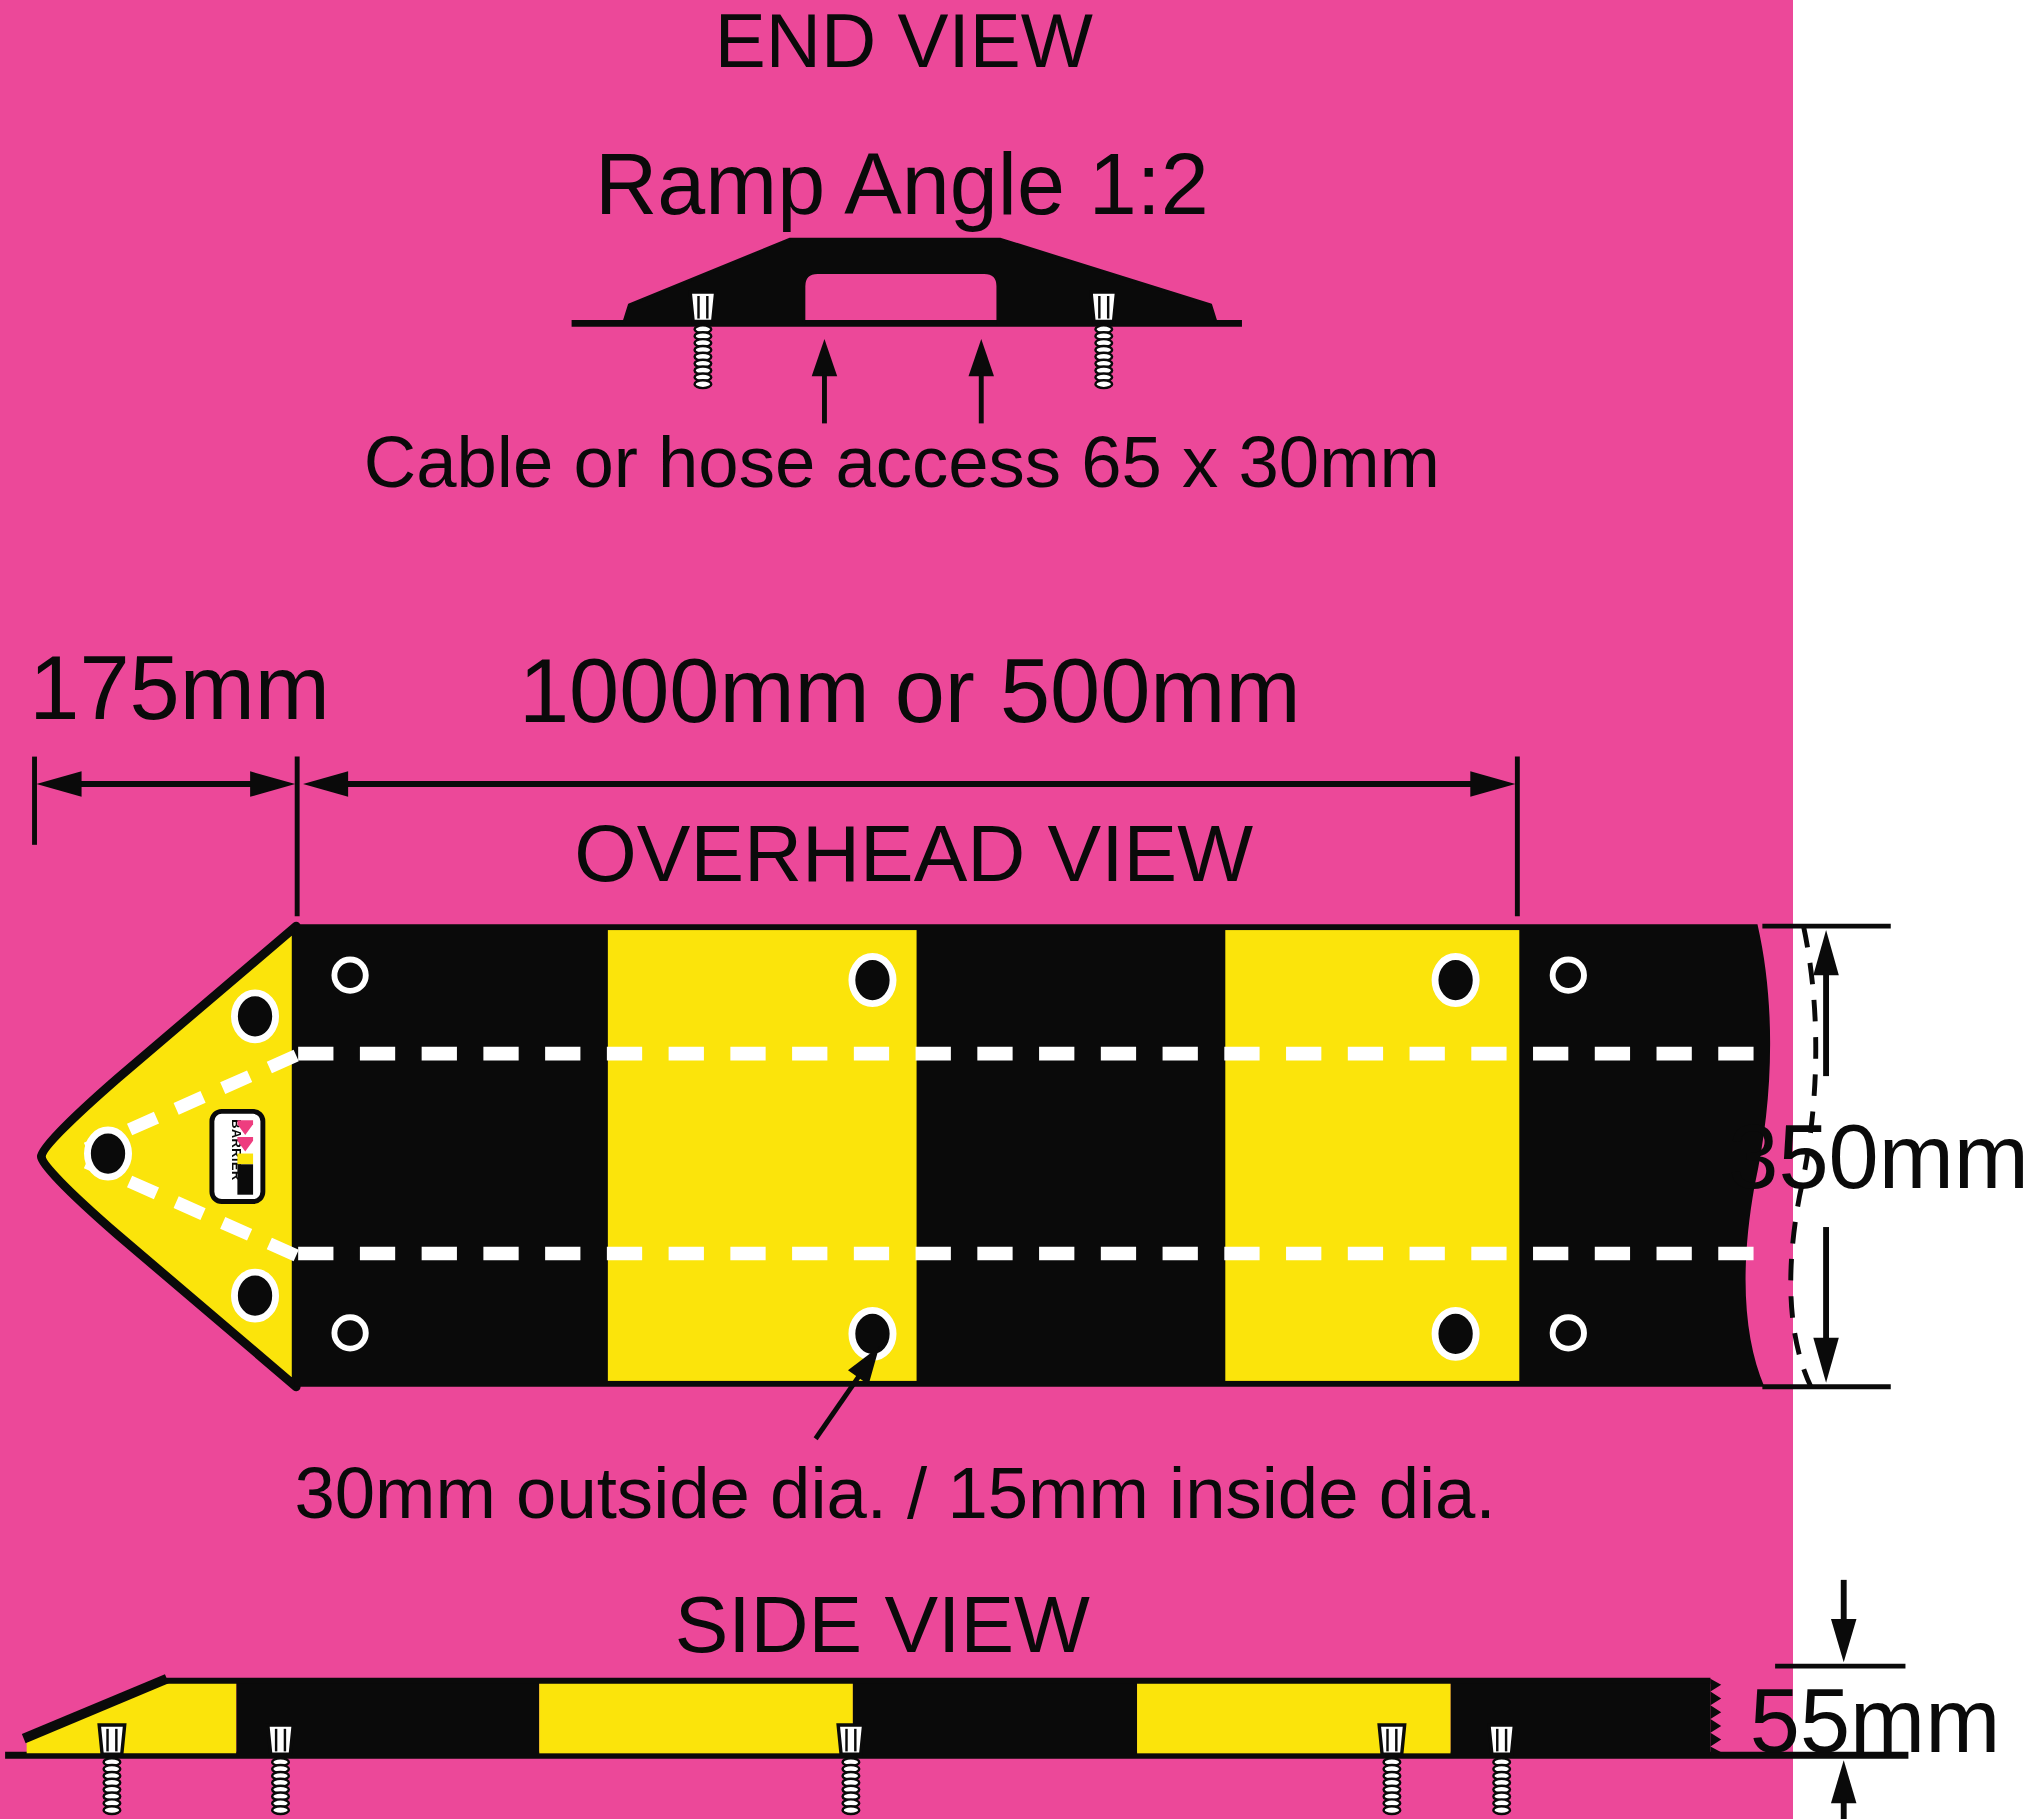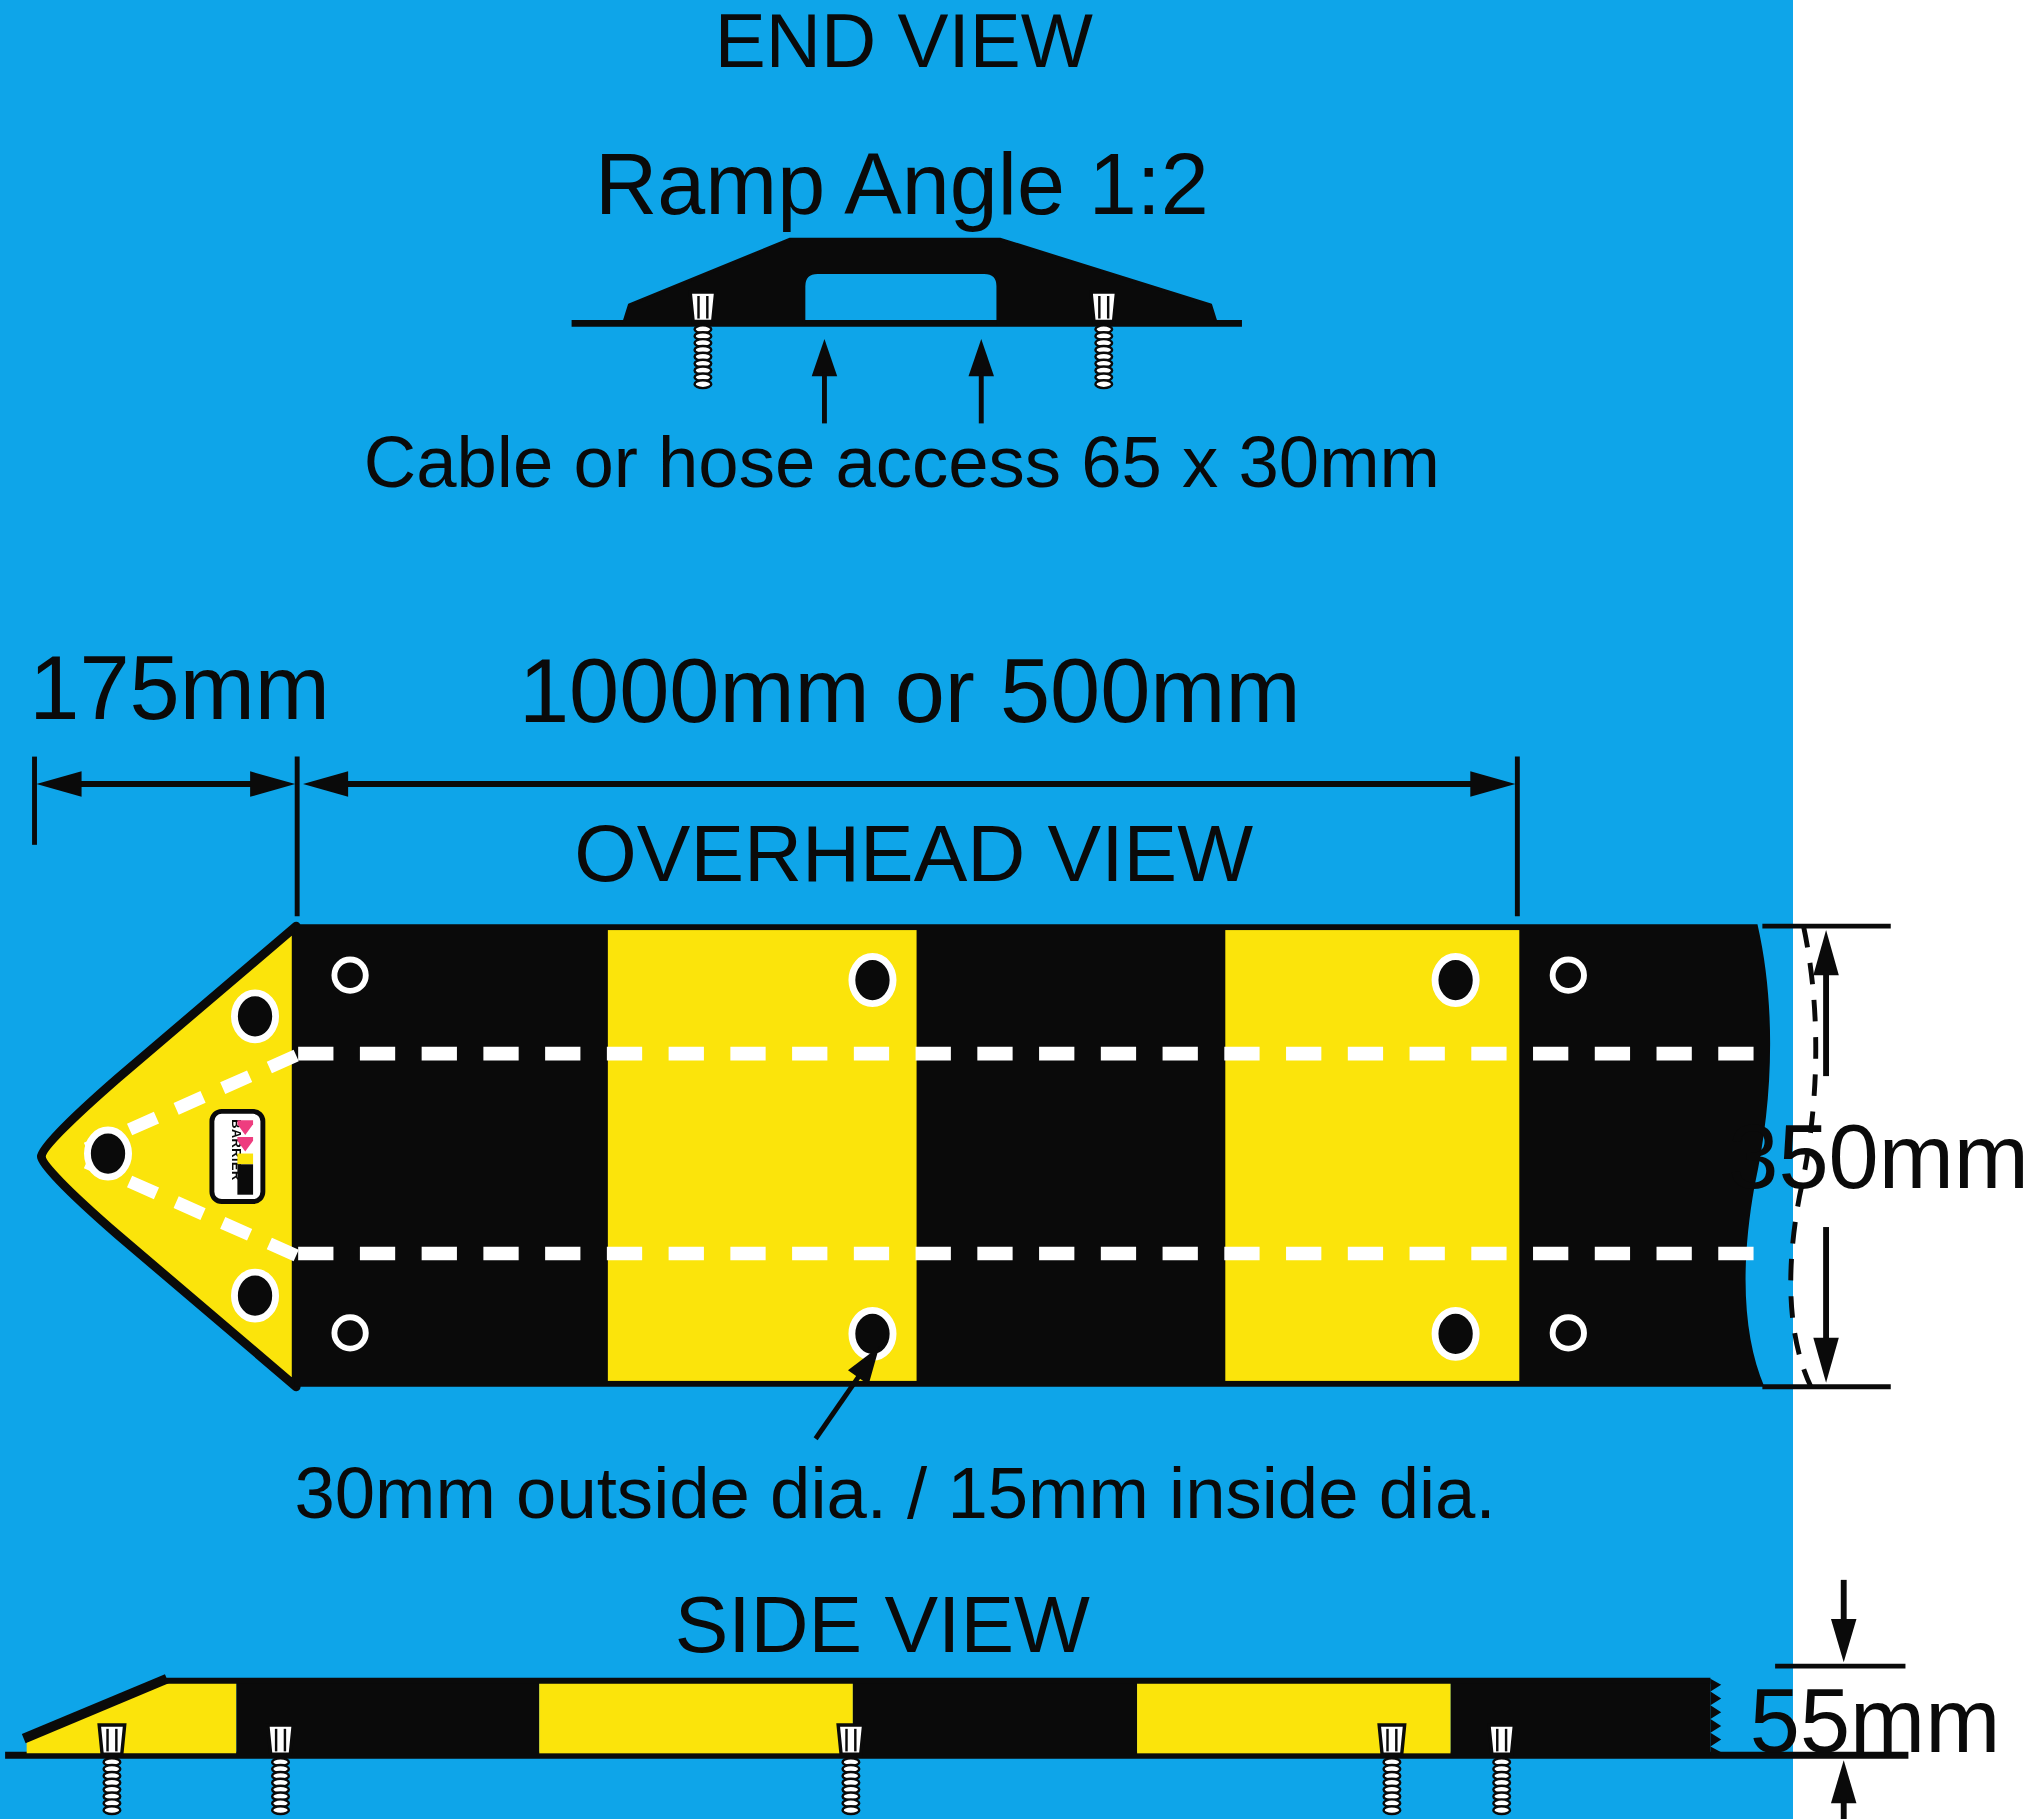--- a/index.html
+++ b/index.html
@@ -1,16 +1,16 @@
 <!DOCTYPE html>
 <html style="--yellow: #FBE40B; --ink: #0A0A0A; --magenta: #EE3D7F;"><head>
 <meta charset="utf-8">
 <style>
   html,body{margin:0;padding:0;background:#fff;}
-  .stage{width:1793px;height:1819px;position:relative;background:#0ea5e9;}
+  .stage{width:1793px;height:1819px;position:relative;background:#ec4899;}
   svg{display:block;}
   .t{font-family:"Liberation Sans", sans-serif;fill:var(--ink);}
   .f-title{font-size:78px;}
   .f-ramp{font-size:88px;}
   .f-cable{font-size:74px;}
   .f-dim{font-size:92px;}
   .f-sub{font-size:82px;}
   .f-note{font-size:74px;}
   .f-logo{font-size:13px;font-weight:bold;letter-spacing:.5px;}
   .ink-line{stroke:var(--ink);fill:none;}

